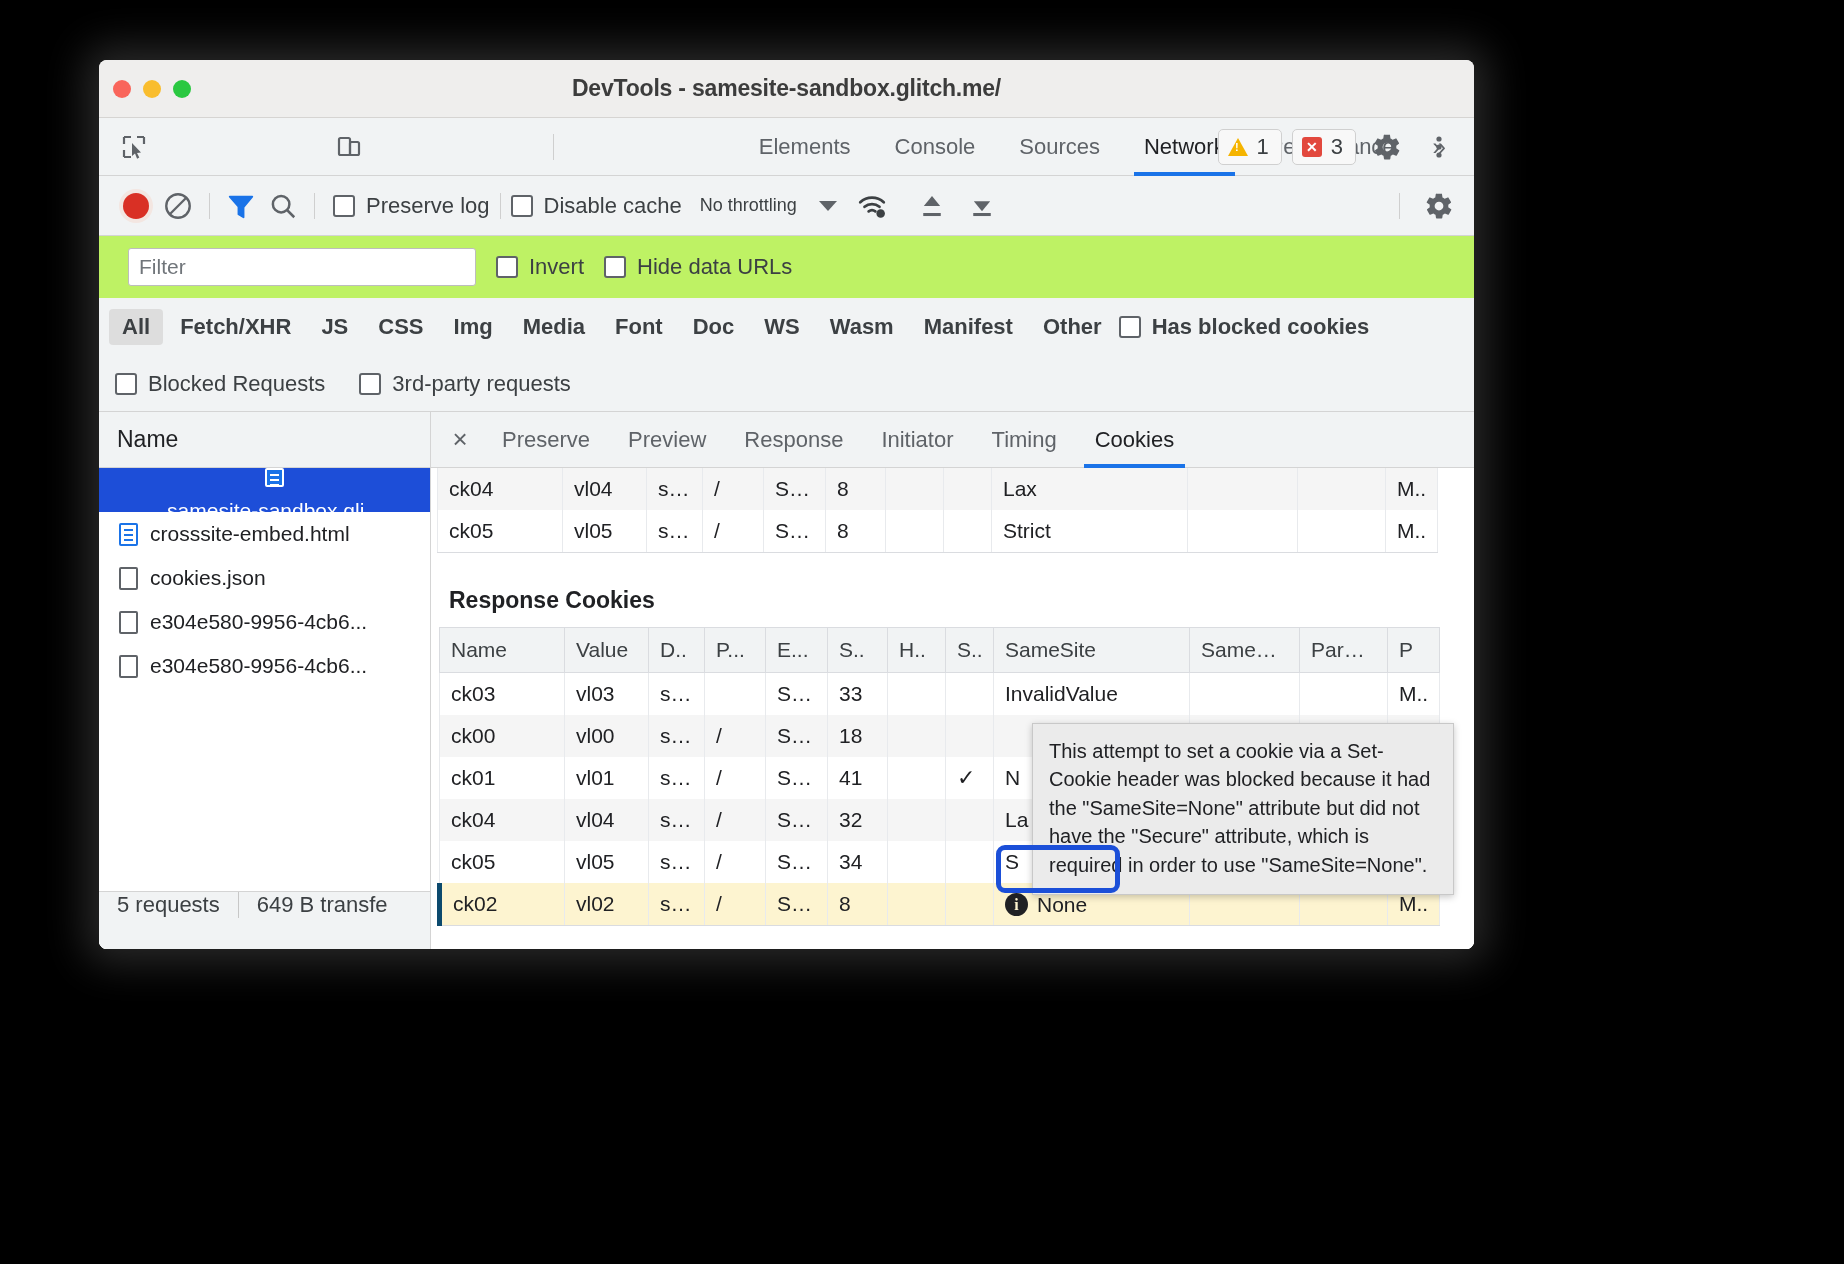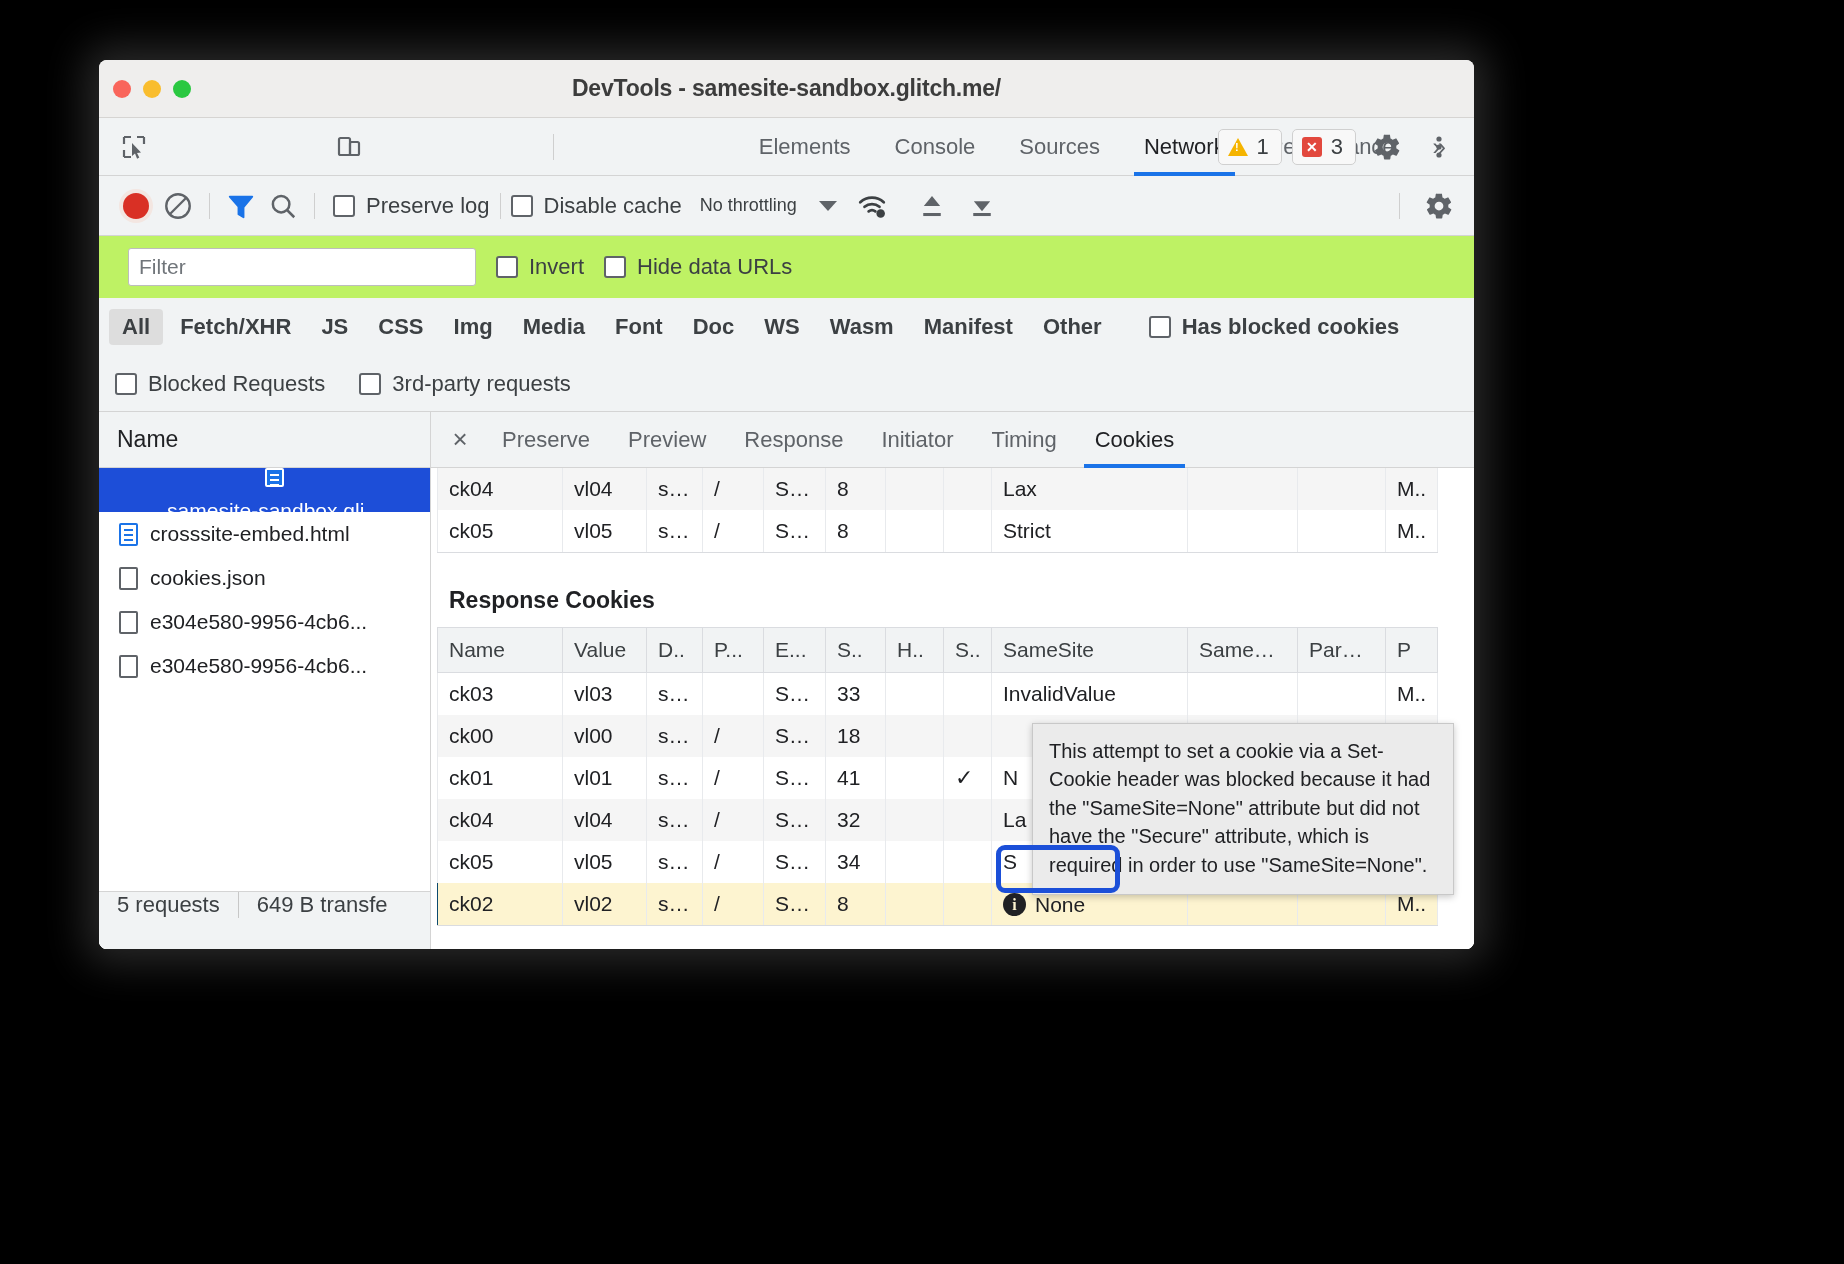--- a/index.html
+++ b/index.html
@@ -306,21 +306,21 @@
   }
   .ctable td {
     padding: 8px 0 8px 11px;
     border-left: 1px solid #e8eaed;
     border-right: 1px solid #e8eaed;
     height: 42px;
     white-space: nowrap; overflow: hidden;
   }
   .ctable tr.alt td { background: #f5f5f5; }
   .ctable tr.warn td { background: #fdf4d0; }
-  .ctable tr.warn td:first-child { border-left: 1px solid #0c4a6e; margin-left: 36px; }
+  .ctable tr.warn td:first-child { border-left: 5px solid #0c4a6e; margin-left: 36px; }
   .ctable tbody tr:last-child td { border-bottom: 1px solid #dadce0; }
 
   .top-table-wrap {
     overflow: hidden; height: 90px;
     border-bottom: none;
   }
   .top-table-wrap .ctable td { height: 42px; }
 
   .section-title {
     font-size: 23px; font-weight: bold; color: #202124;
@@ -529,21 +529,21 @@
       <div class="type-chip">JS</div>
       <div class="type-chip">CSS</div>
       <div class="type-chip">Img</div>
       <div class="type-chip">Media</div>
       <div class="type-chip">Font</div>
       <div class="type-chip">Doc</div>
       <div class="type-chip">WS</div>
       <div class="type-chip">Wasm</div>
       <div class="type-chip">Manifest</div>
       <div class="type-chip">Other</div>
-      <div class="cb-row" style="margin-left:30px;text-align:center;">
+      <div class="cb-row" style="text-align:center;">
         <span class="cb"></span>
         <span class="cb-label">Has blocked cookies</span>
       </div>
     </div>
 
     <div class="extrarow">
       <div class="cb-row">
         <span class="cb"></span>
         <span class="cb-label">Blocked Requests</span>
       </div>

